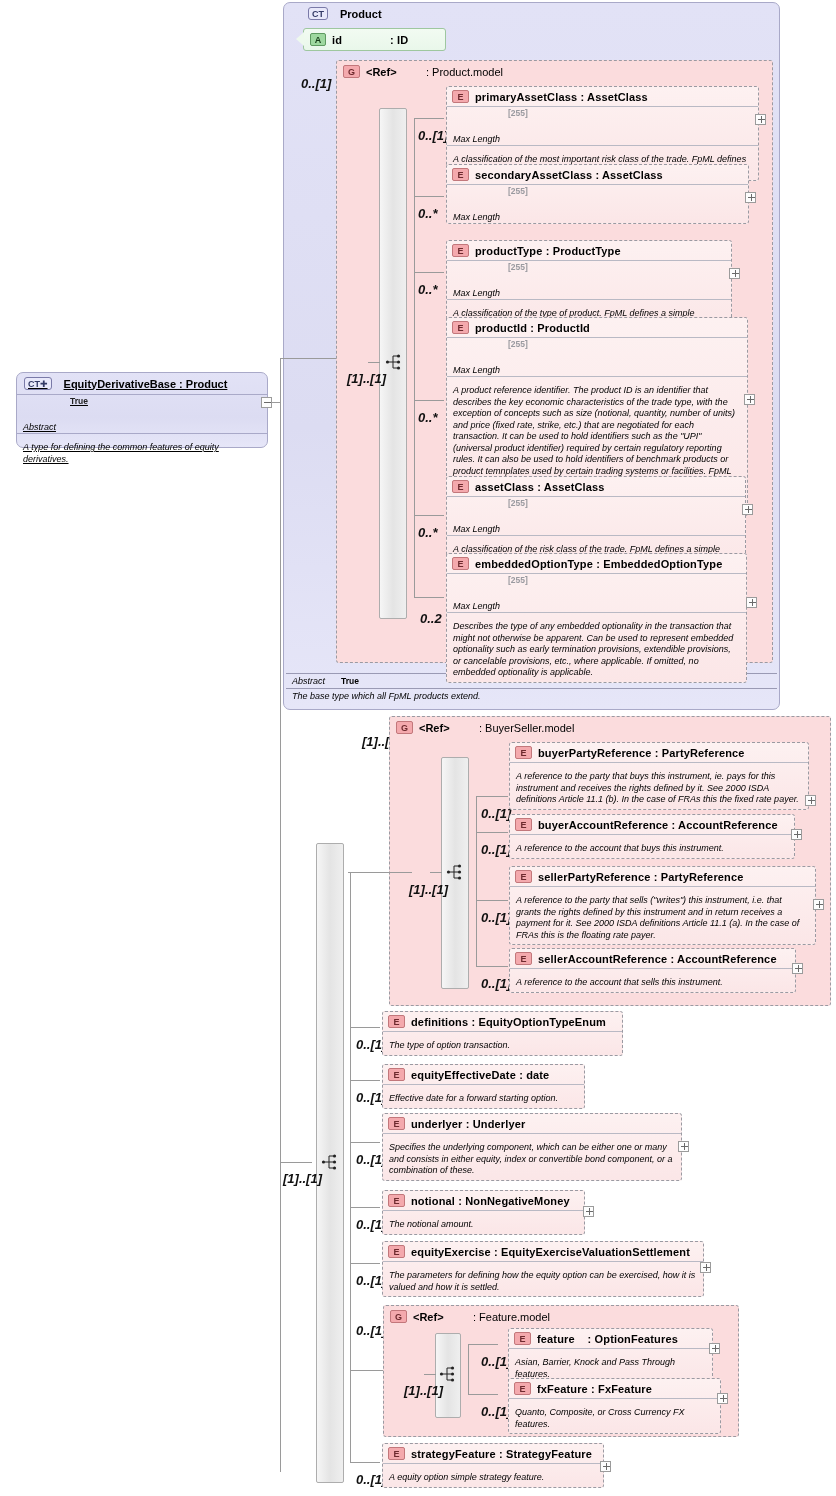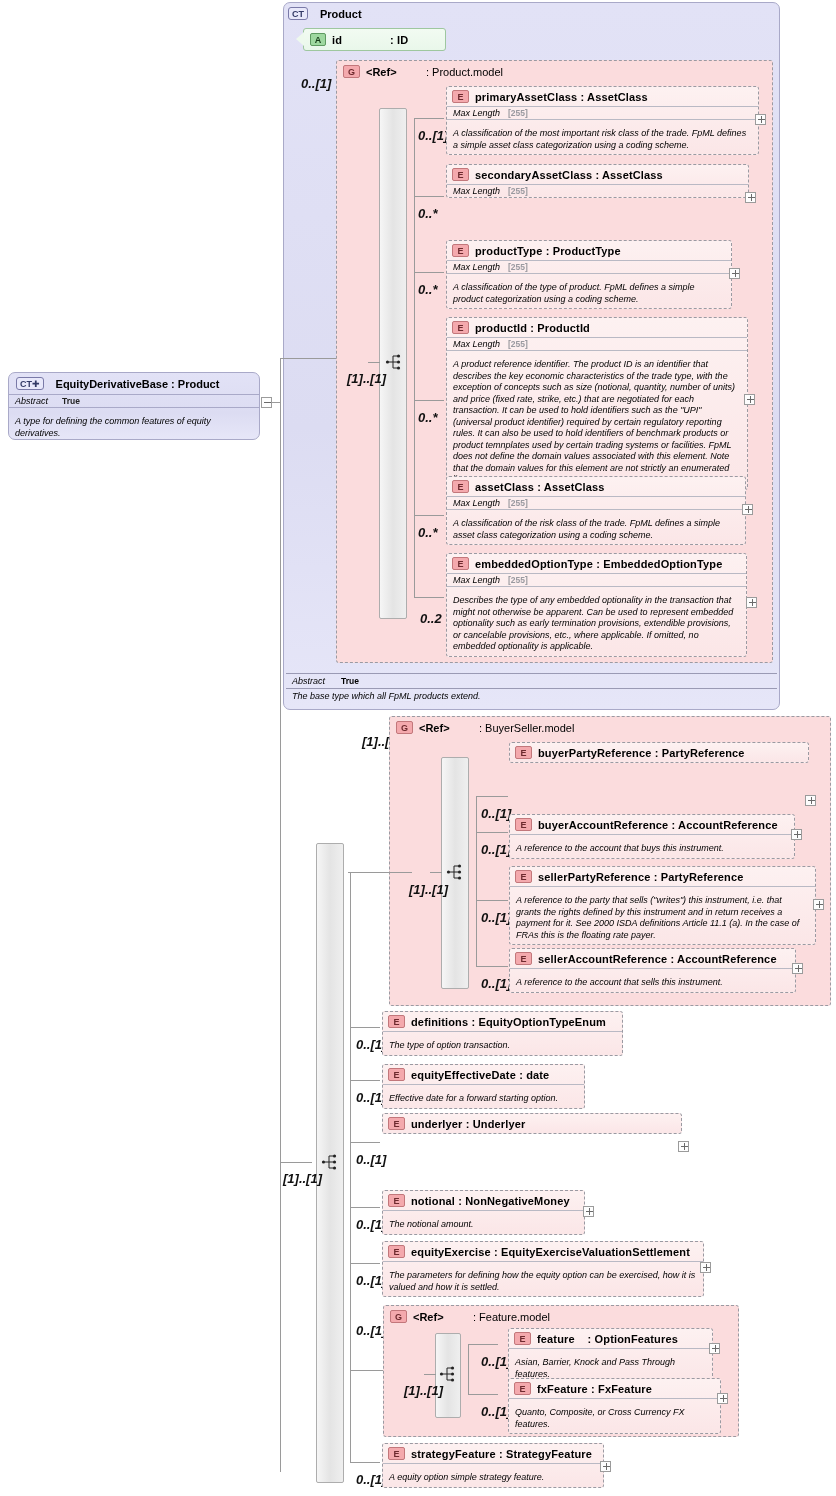--- a/index.html
+++ b/index.html
@@ -14,21 +14,21 @@
   
   .node { position:absolute; border-radius:3px; }
   .node-hd { display:flex; align-items:center; gap:6px; padding:3px 6px 3px 5px; }
   .badge {
     width:17px; height:13px; line-height:13px; text-align:center;
     font-size:9px; font-weight:bold; font-family:"Liberation Sans",sans-serif;
     border-radius:2px; flex:0 0 auto;
   }
   .nm { font-size:11px; font-weight:bold; letter-spacing:.15px; white-space:nowrap; }
   .facet { display:flex; gap:8px; padding:1px 6px; border-top:1px solid #b9b9c4; font-size:9px; }
-  .facet .f-k { font-style:italic; }
+  .facet .f-k { font-style:italic;margin-top:26px; }
   .facet .f-v { color:#9a9aa0; font-weight:bold; font-size:8.5px; }
   .facet .f-v.dark { color:#222; }
   .doc { padding:8px 6px 3px 6px; border-top:1px solid #b9b9c4; font-style:italic; font-size:9px; line-height:1.28; }
 
   
   .el { background:linear-gradient(180deg,#fdf1f1 0%,#fbe6e7 100%); border:1px dashed #9a9aa2; }
   .el .badge { background:#f4a9ad; color:#6d2a2e; border:1px solid #c2777b; }
 
   
   .grp { background:#fbdcdd; border:1px dashed #9a9aa2; }
@@ -72,21 +72,21 @@
   .tog.plus:after { content:""; position:absolute; left:5px; top:1px; width:1px; height:7px; background:#6a6a6a; }
 
   
   .trunk { position:absolute; background:linear-gradient(90deg,#f6f6f6,#e4e4e4 50%,#efefef);
            border:1px solid #adadad; border-radius:2px; }
 </style>
 </head>
 <body>
 
 <div class="node ct" style="left:283px; top:2px; width:497px; height:708px;">
-  <div class="node-hd" style="padding:4px 4px;">
+  <div class="node-hd" style="padding:4px 24px;">
     <span class="badge-ct">CT</span>
     <span class="ct-title">Product</span>
   </div>
 </div>
 
 <div style="position:absolute; left:286px; top:673px; width:491px; border-top:1px solid #9a9ab4; display:flex; gap:16px; padding:2px 6px; font-size:9px;">
   <span class="f-k" style="font-style:italic;">Abstract</span>
   <span class="f-v dark" style="font-weight:bold;font-size:8.5px;">True</span>
 </div>
 <div style="position:absolute; left:286px; top:688px; width:491px; border-top:1px solid #9a9ab4; padding:2px 6px; font-size:9px; font-style:italic;">The base type which all FpML products extend.</div>
@@ -211,21 +211,21 @@
     <span class="nm">embeddedOptionType : EmbeddedOptionType</span>
   </div>
   <div class="facet">
     <span class="f-k">Max Length</span>
     <span class="f-v">[255]</span>
   </div>
   <div class="doc">Describes the type of any embedded optionality in the transaction that might not otherwise be apparent. Can be used to represent embedded optionality such as early termination provisions, extendible provisions, or cancelable provisions, etc., where applicable. If omitted, no embedded optionality is applicable.</div>
 </div>
 <div class="tog plus" style="left:746px; top:597px;"></div>
 
-<div class="node ct" style="left:8px; top:372px; width:252px; height:68px;">
+<div class="node ct" style="left:16px; top:372px; width:252px; height:76px;text-decoration:underline;">
   <div class="node-hd" style="padding:4px 7px;">
     <span class="badge-ct" style="letter-spacing:0;">CT✚</span>
     <span class="ct-title">EquityDerivativeBase : Product</span>
   </div>
   <div class="facet" style="border-top:1px solid #a9a9c8; gap:14px;">
     <span class="f-k">Abstract</span>
     <span class="f-v dark">True</span>
   </div>
   <div class="doc" style="border-top:1px solid #a9a9c8;">A type for defining the common features of equity derivatives.</div>
 </div>
@@ -268,20 +268,21 @@
 <div class="ln h" style="left:476px; top:832px; width:32px;"></div>
 <div class="ln h" style="left:476px; top:900px; width:32px;"></div>
 <div class="ln h" style="left:476px; top:966px; width:32px;"></div>
 
 <div class="card" style="left:481px; top:786px;">0..[1]</div>
 <div class="node el" style="left:509px; top:742px; width:300px;">
   <div class="node-hd">
     <span class="badge">E</span>
     <span class="nm">buyerPartyReference : PartyReference</span>
   </div>
+  <div class="doc">A reference to the party that buys this instrument, ie. pays for this instrument and receives the rights defined by it. See 2000 ISDA definitions Article 11.1 (b). In the case of FRAs this the fixed rate payer.</div>
 </div>
 <div class="tog plus" style="left:805px; top:795px;"></div>
 
 <div class="card" style="left:481px; top:822px;">0..[1]</div>
 <div class="node el" style="left:509px; top:814px; width:286px;">
   <div class="node-hd">
     <span class="badge">E</span>
     <span class="nm">buyerAccountReference : AccountReference</span>
   </div>
   <div class="doc">A reference to the account that buys this instrument.</div>
@@ -348,20 +349,21 @@
   </div>
   <div class="doc">Effective date for a forward starting option.</div>
 </div>
 
 <div class="card" style="left:356px; top:1132px;">0..[1]</div>
 <div class="node el" style="left:382px; top:1113px; width:300px;">
   <div class="node-hd">
     <span class="badge">E</span>
     <span class="nm">underlyer : Underlyer</span>
   </div>
+  <div class="doc">Specifies the underlying component, which can be either one or many and consists in either equity, index or convertible bond component, or a combination of these.</div>
 </div>
 <div class="tog plus" style="left:678px; top:1141px;"></div>
 
 <div class="card" style="left:356px; top:1197px;">0..[1]</div>
 <div class="node el" style="left:382px; top:1190px; width:203px;">
   <div class="node-hd">
     <span class="badge">E</span>
     <span class="nm">notional : NonNegativeMoney</span>
   </div>
   <div class="doc">The notional amount.</div>

